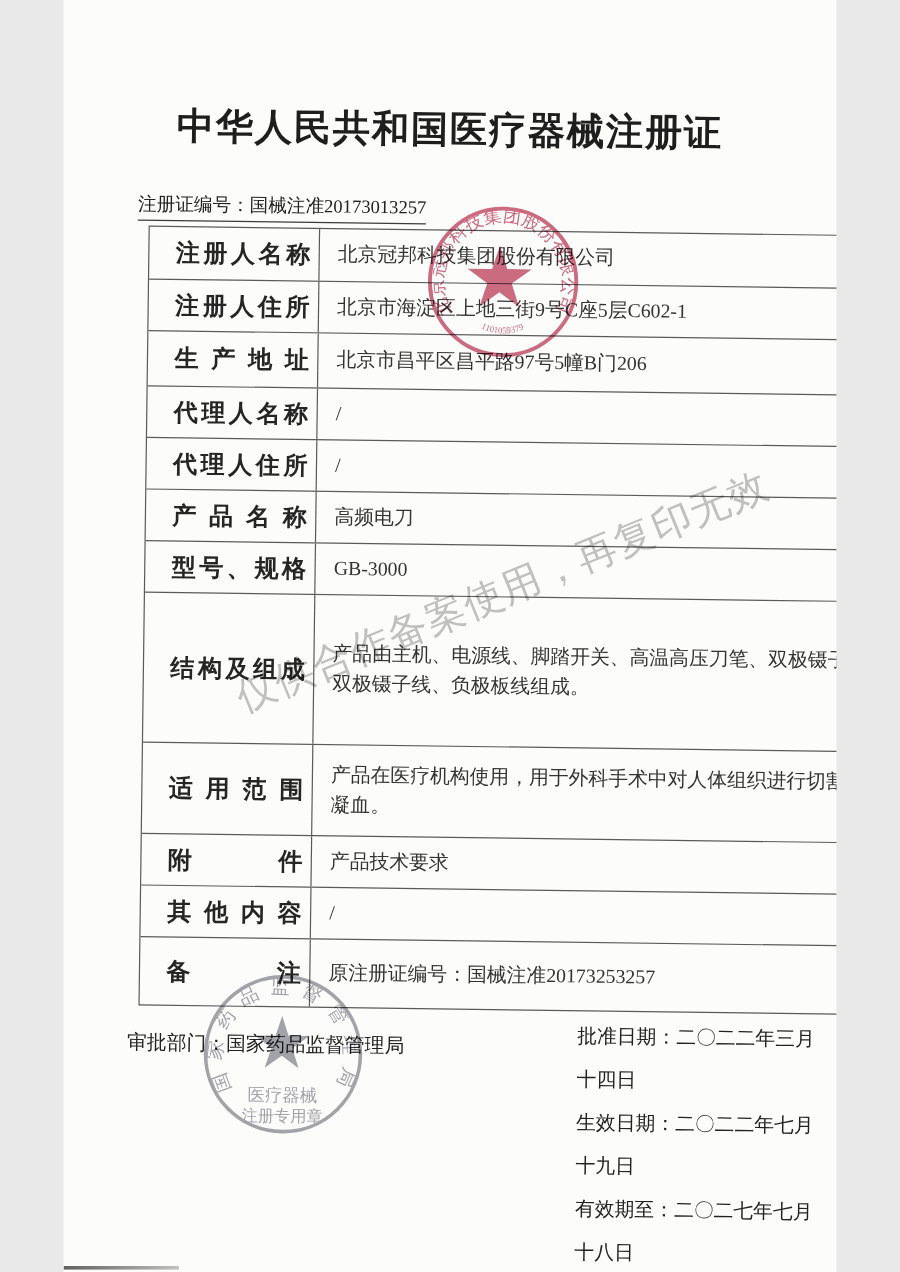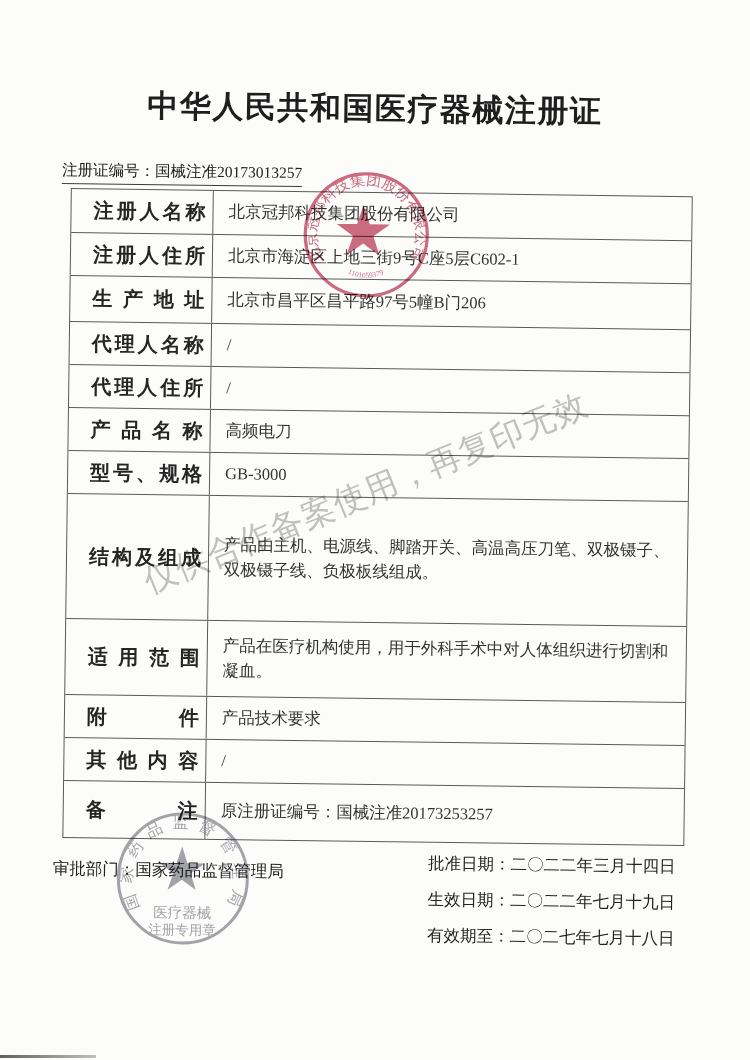--- a/index.html
+++ b/index.html
@@ -1,17 +1,17 @@
 <!DOCTYPE html>
 <html><head>
 <meta charset="utf-8">
 <style>
   html,body{margin:0;padding:0;background:#e9e9e9;}
   .page{
-    position:relative;width:750px;height:1060px;margin:0 auto;
+    position:relative;width:644px;height:1060px;margin:0 auto;
     background:#fcfcfb;overflow:hidden;
     font-family:"Liberation Serif","DejaVu Serif",serif;color:#2b2b2b;
   }
   .tilt{position:absolute;inset:0;transform:rotate(0.75deg);transform-origin:70px 100px;}
   .title{
     position:absolute;top:84px;left:0;width:100%;text-align:center;
     font-size:31px;font-weight:bold;letter-spacing:1.5px;color:#1e1e1e;
   }
   .regno{
     position:absolute;left:63px;top:160px;font-size:15.5px;color:#222;

